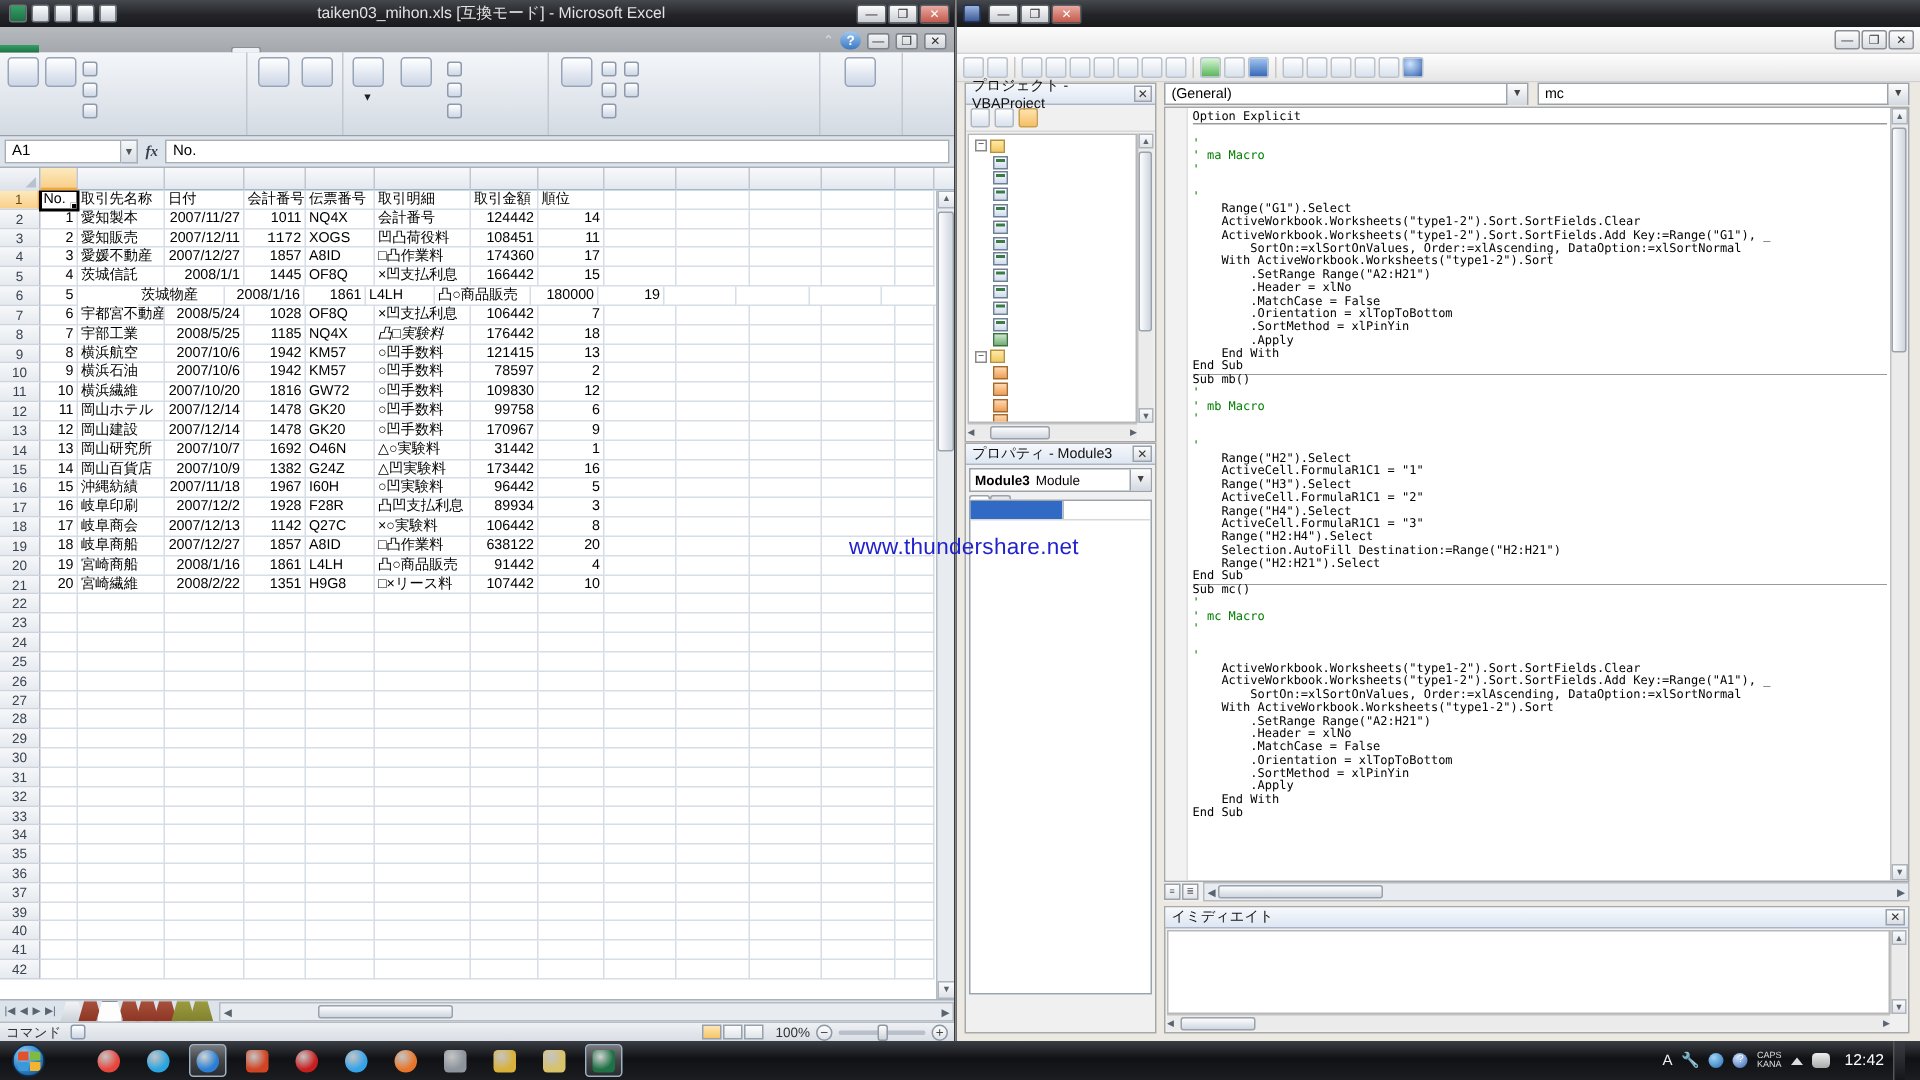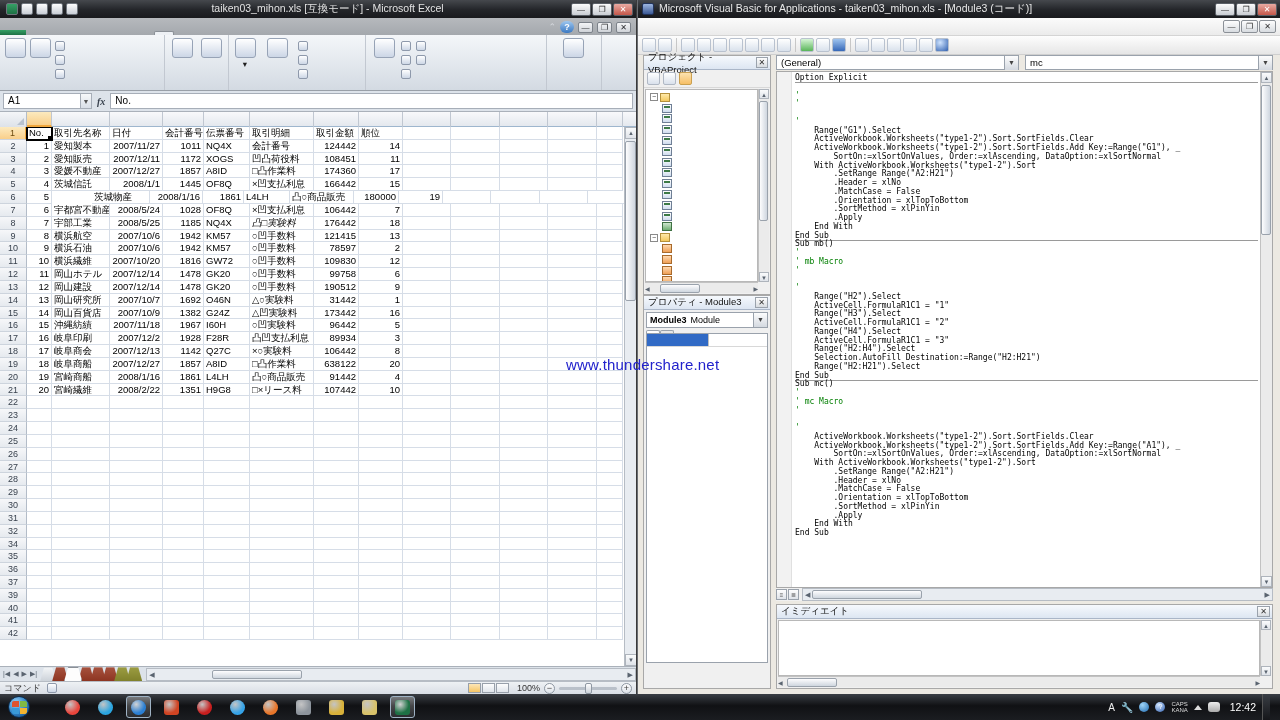--- a/index.html
+++ b/index.html
@@ -354,21 +354,21 @@
             <div class="cell" style="width: 49px;"></div>
             <div class="cell" style="width: 48px;"></div>
             <div class="cell" style="width: 49px;"></div>
             <div class="cell" style="width: 26px;"></div>
           </div>
           <div class="grow">
             <div class="rowh" style="width: 27px;">3</div>
             <div class="cell ar" style="width: 25px;">2</div>
             <div class="cell al" style="width: 58px;">愛知販売</div>
             <div class="cell ar" style="width: 53px;">2007/12/11</div>
-            <div class="cell ar" style="width: 41px;">1172</div>
+            <div class="cell ar" style="width: 41px; font-family: Liberation Mono, monospace;">1172</div>
             <div class="cell al" style="width: 46px;">XOGS</div>
             <div class="cell al" style="width: 64px;">凹凸荷役料</div>
             <div class="cell ar" style="width: 45px;">108451</div>
             <div class="cell ar" style="width: 44px;">11</div>
             <div class="cell" style="width: 48px;"></div>
             <div class="cell" style="width: 49px;"></div>
             <div class="cell" style="width: 48px;"></div>
             <div class="cell" style="width: 49px;"></div>
             <div class="cell" style="width: 26px;"></div>
           </div>
@@ -517,21 +517,21 @@
             <div class="cell" style="width: 26px;"></div>
           </div>
           <div class="grow">
             <div class="rowh" style="width: 27px;">13</div>
             <div class="cell ar" style="width: 25px;">12</div>
             <div class="cell al" style="width: 58px;">岡山建設</div>
             <div class="cell ar" style="width: 53px;">2007/12/14</div>
             <div class="cell ar" style="width: 41px;">1478</div>
             <div class="cell al" style="width: 46px;">GK20</div>
             <div class="cell al" style="width: 64px;">○凹手数料</div>
-            <div class="cell ar" style="width: 45px;">190512</div>
+            <div class="cell ar" style="width: 45px;">170967</div>
             <div class="cell ar" style="width: 44px;">9</div>
             <div class="cell" style="width: 48px;"></div>
             <div class="cell" style="width: 49px;"></div>
             <div class="cell" style="width: 48px;"></div>
             <div class="cell" style="width: 49px;"></div>
             <div class="cell" style="width: 26px;"></div>
           </div>
           <div class="grow">
             <div class="rowh" style="width: 27px;">14</div>
             <div class="cell ar" style="width: 25px;">13</div>
@@ -815,20 +815,36 @@
             <div class="cell" style="width: 45px;"></div>
             <div class="cell" style="width: 44px;"></div>
             <div class="cell" style="width: 48px;"></div>
             <div class="cell" style="width: 49px;"></div>
             <div class="cell" style="width: 48px;"></div>
             <div class="cell" style="width: 49px;"></div>
             <div class="cell" style="width: 26px;"></div>
           </div>
           <div class="grow">
             <div class="rowh" style="width: 27px;">32</div>
+            <div class="cell" style="width: 25px;"></div>
+            <div class="cell" style="width: 58px;"></div>
+            <div class="cell" style="width: 53px;"></div>
+            <div class="cell" style="width: 41px;"></div>
+            <div class="cell" style="width: 46px;"></div>
+            <div class="cell" style="width: 64px;"></div>
+            <div class="cell" style="width: 45px;"></div>
+            <div class="cell" style="width: 44px;"></div>
+            <div class="cell" style="width: 48px;"></div>
+            <div class="cell" style="width: 49px;"></div>
+            <div class="cell" style="width: 48px;"></div>
+            <div class="cell" style="width: 49px;"></div>
+            <div class="cell" style="width: 26px;"></div>
+          </div>
+          <div class="grow">
+            <div class="rowh" style="width: 27px;">33</div>
             <div class="cell" style="width: 25px;"></div>
             <div class="cell" style="width: 58px;"></div>
             <div class="cell" style="width: 53px;"></div>
             <div class="cell" style="width: 41px;"></div>
             <div class="cell" style="width: 46px;"></div>
             <div class="cell" style="width: 64px;"></div>
             <div class="cell" style="width: 45px;"></div>
             <div class="cell" style="width: 44px;"></div>
             <div class="cell" style="width: 48px;"></div>
             <div class="cell" style="width: 49px;"></div>
@@ -1007,21 +1023,20 @@
             <div class="zoomknob"></div>
           </div>
         <div class="zbtn">+</div>
       </div>
     </div>
   </div>
 
   <div id="vba">
     <div class="v-titlebar">
       <div class="v-appicon"></div>
-      <div class="v-title-text">Microsoft Visual Basic for Applications - taiken03_mihon.xls - [Module3 (コード)]</div>
       <div class="winbtns">
         <div class="wbtn">—</div>
         <div class="wbtn">❐</div>
         <div class="wbtn close">✕</div>
       </div>
     </div>
     <div class="v-menubar" id="vba-menus">
         <div class="v-menu"></div>
         <div class="v-menu"></div>
         <div class="v-menu"></div>
@@ -1195,20 +1210,21 @@
           <div class="dd-btn">▼</div>
         </div>
       </div>
 
       <div class="code-area" style="left:138px;top:16px;width:497px;height:517px;">
         <div class="margin-bar"></div>
         <div class="codelines" id="code">
             <div class="codeline sep-below">Option Explicit</div>
             <div class="codeline"> </div>
             <div class="codeline comment">'</div>
+            <div class="codeline comment">' ma Macro</div>
             <div class="codeline comment">'</div>
             <div class="codeline"> </div>
             <div class="codeline comment">'</div>
             <div class="codeline">    Range("G1").Select</div>
             <div class="codeline">    ActiveWorkbook.Worksheets("type1-2").Sort.SortFields.Clear</div>
             <div class="codeline">    ActiveWorkbook.Worksheets("type1-2").Sort.SortFields.Add Key:=Range("G1"), _</div>
             <div class="codeline">        SortOn:=xlSortOnValues, Order:=xlAscending, DataOption:=xlSortNormal</div>
             <div class="codeline">    With ActiveWorkbook.Worksheets("type1-2").Sort</div>
             <div class="codeline">        .SetRange Range("A2:H21")</div>
             <div class="codeline">        .Header = xlNo</div>

